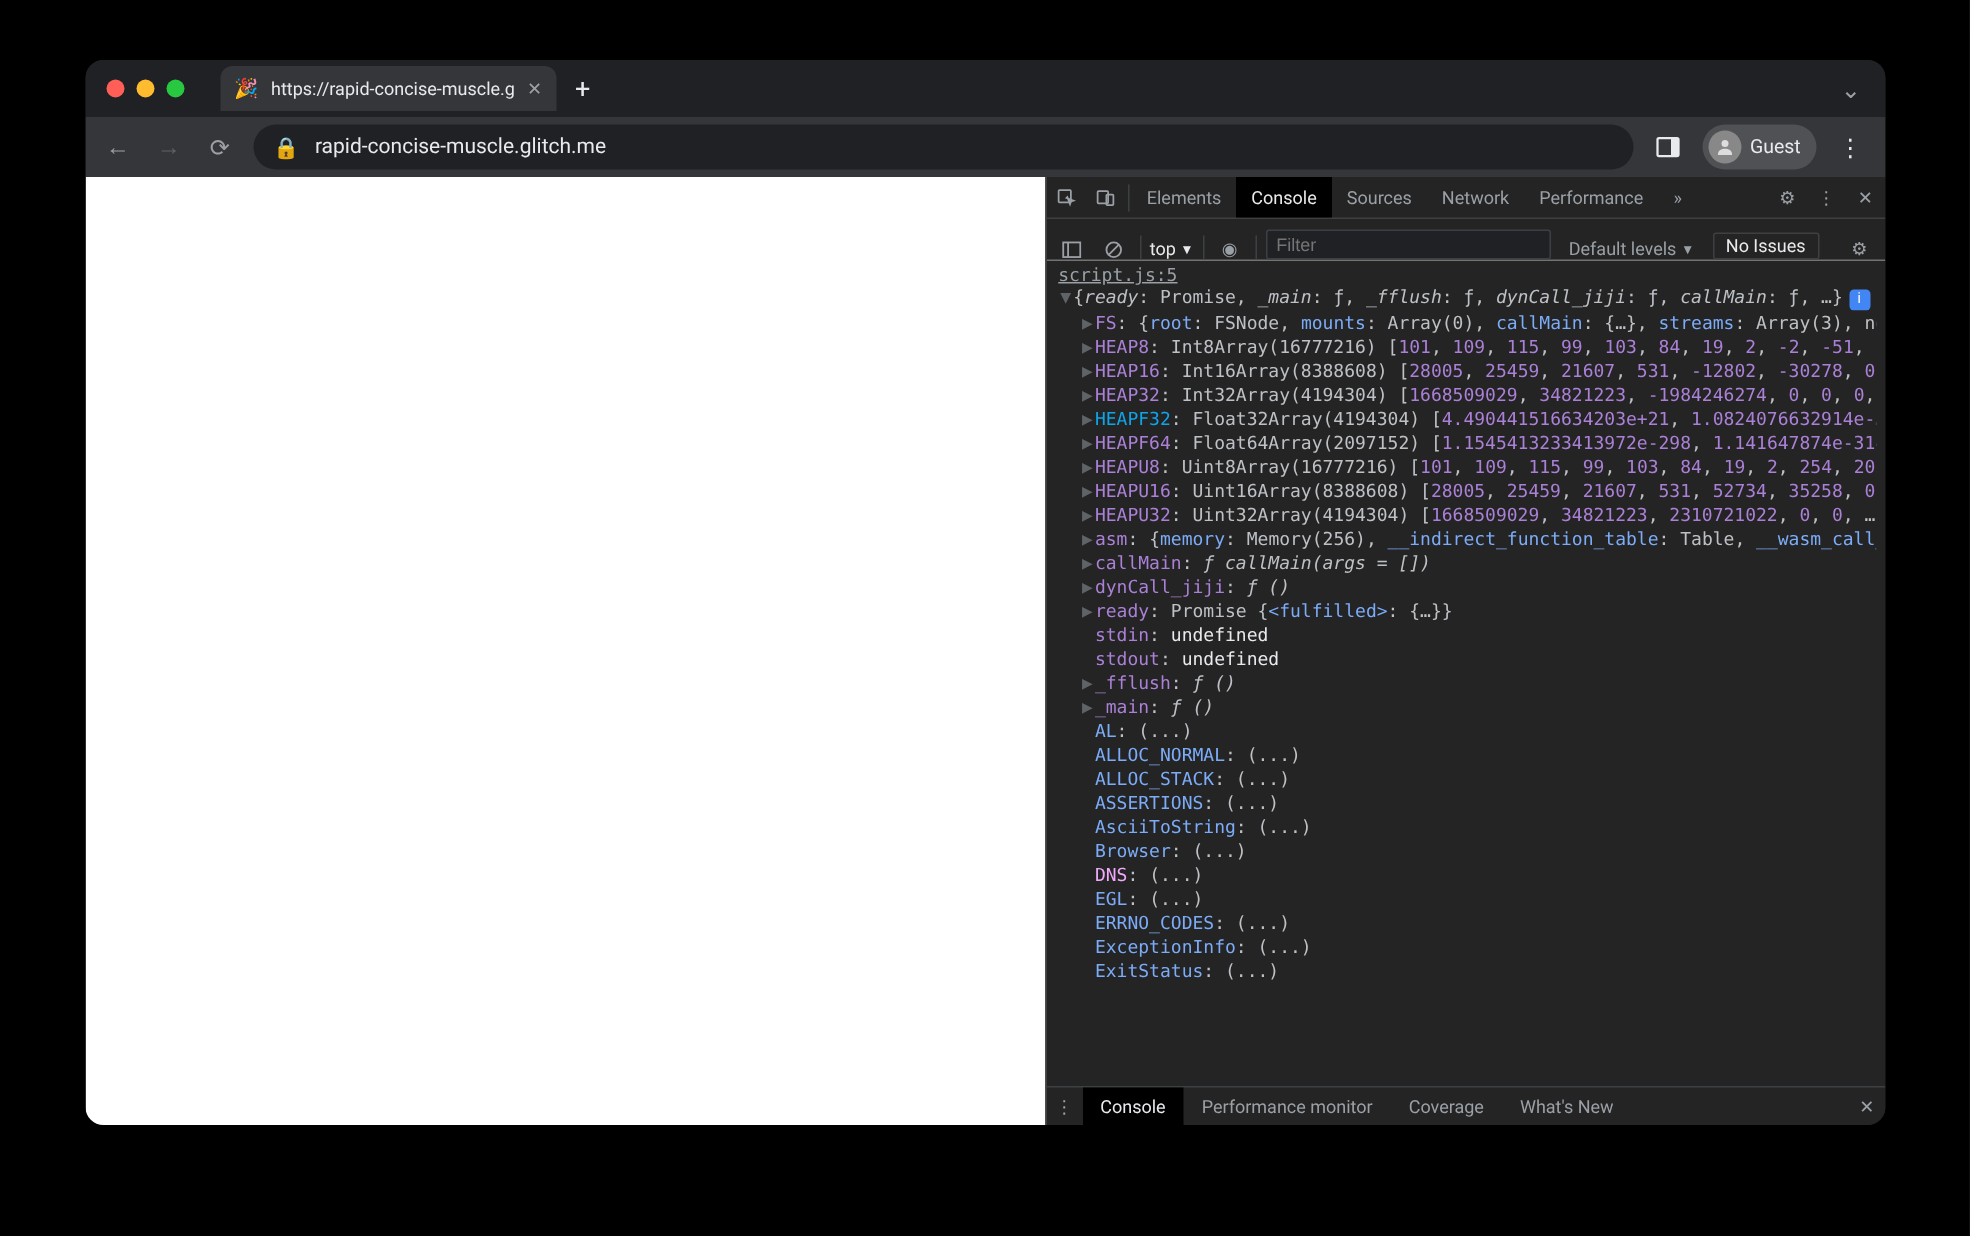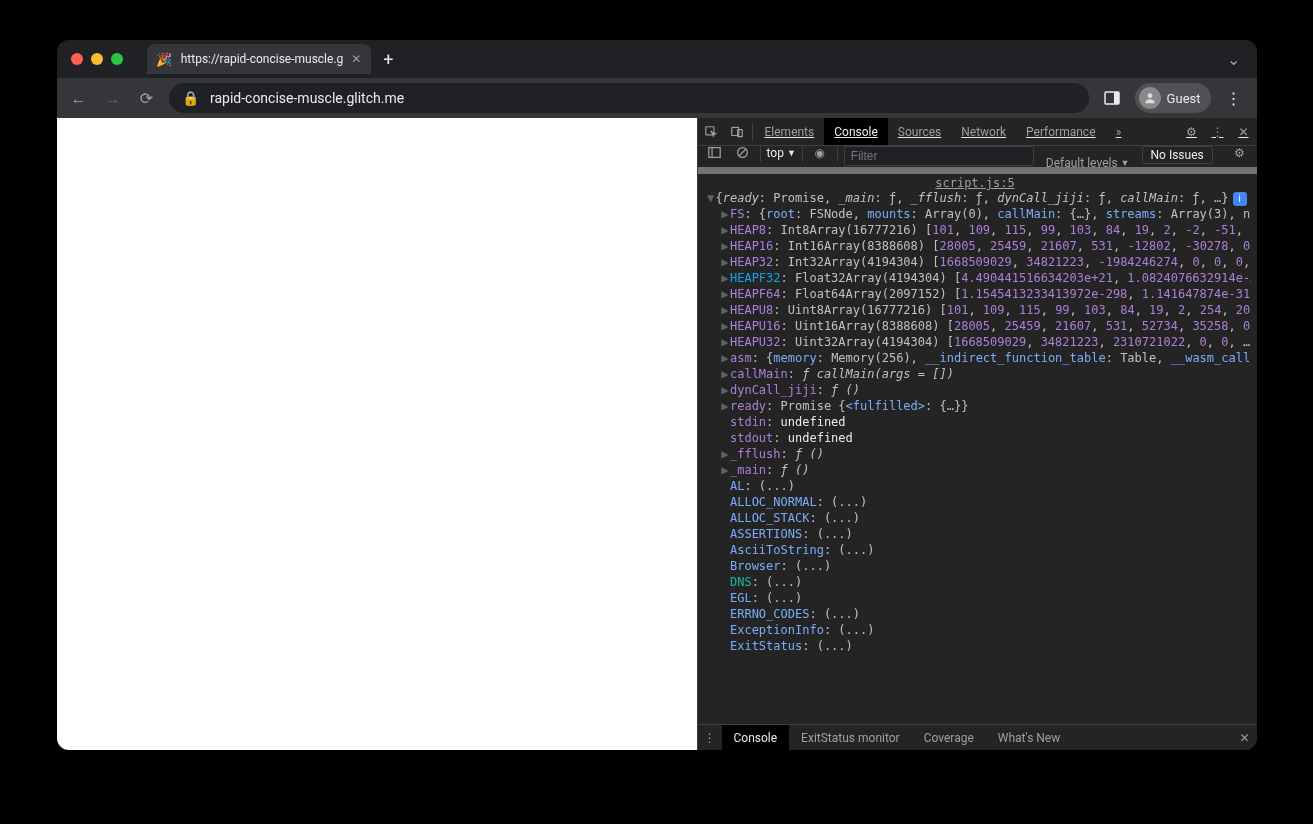--- a/index.html
+++ b/index.html
@@ -56,40 +56,40 @@
     display: flex; align-items: center; gap: 6px;
     background: #4f5155; border-radius: 16px; height: 30px;
     padding: 0 10px 0 4px; color: #e8eaed; font-size: 13px;
   }
   .avatar { width: 22px; height: 22px; border-radius: 50%; background: #888; display:flex;align-items:center;justify-content:center; }
   
   .content { flex: 1; display: flex; overflow: hidden; }
   .page { flex: 1; background: #fff; }
   .devtools { width: 560px; background: #242424; display: flex; flex-direction: column; color: #e8eaed; border-left: 1px solid #3c4043; }
   
-  .dt-tabs { height: 28px; display:flex; align-items:center; border-bottom: 1px solid #3c4043; font-size: 12px; text-decoration: underline; }
+  .dt-tabs { height: 28px; display:flex; align-items:center; border-bottom: 1px solid #3c4043; font-size: 12px; }
   .dt-tabs .iconbtn { width: 26px; display:flex; justify-content:center; color:#9aa0a6; cursor:pointer; }
   .dt-tabs .sep { width:1px; height:18px; background:#3c4043; margin:0 2px; }
   .dt-tab { padding: 0 10px; height:100%; display:flex; align-items:center; color:#9aa0a6; cursor:pointer; }
   .dt-tab.active { background:#000; color:#e8eaed; }
   .dt-tabs .spacer { flex:1; }
   
-  .con-tb { height: 28px; display:flex; align-items:flex-start; gap:6px; padding: 0 6px; border-bottom:7px solid #737373; font-size:12px; }
+  .con-tb { height: 28px; display:flex; align-items:flex-end; gap:6px; padding: 0 6px; border-bottom:1px solid #737373; font-size:12px; }
   .con-tb .iconbtn { width:22px; display:flex; justify-content:center; color:#9aa0a6; cursor:pointer; }
   .con-tb .ctx { color:#e8eaed; display:flex; align-items:center; gap:3px; cursor:pointer; }
   .filterbox { flex:0 0 190px; height:20px; background:#202124; border:1px solid #3c4043; border-radius:2px; display:flex; align-items:center; padding:0 6px; }
   .filterbox input { background:transparent; border:none; outline:none; color:#e8eaed; font-size:12px; width:100%; }
   .levels { color:#9aa0a6; display:flex; align-items:center; gap:3px; margin-left:6px;cursor:pointer;margin-top:10px; }
   .noissues { border:1px solid #3c4043; border-radius:2px; padding: 1px 8px; color:#e8eaed; margin-left:6px; cursor:pointer; }
   
   .con-body { flex:1; overflow:hidden; font-family: Menlo, Consolas, monospace; font-size: 12px; position:relative; }
   .con-scroll { position:absolute; inset:0 6px 0 0; overflow-y:auto; padding: 2px 0 0 8px; }
   .con-scroll::-webkit-scrollbar { width: 10px; }
   .con-scroll::-webkit-scrollbar-thumb { background:#5f6368; border-radius:5px; }
-  .srclink { text-align:center; color:#9aa0a6; text-decoration:underline; padding-right: 6px; }
+  .srclink { text-align:left; color:#9aa0a6; text-decoration:underline; padding-right: 6px; }
   .row { white-space: pre; line-height: 16px; color:#bdc1c6; overflow:hidden; text-overflow: clip; }
   .tw { color:#5f6368; display:inline-block; width:10px; text-align:center; user-select:none; }
   .key { color:#7cacf8; }
   .keyv { color:#ab80d7; }
   .num { color:#ab80d7; }
   .str { color:#e8eaed; }
   .func { font-style: italic; color:#bdc1c6; }
   .truev { color:#ab80d7; }
   .info-badge { display:inline-block; width:14px; height:14px; background:#4285f4; color:#fff; border-radius:3px; text-align:center; font-size:10px; line-height:14px; font-family: sans-serif; margin-left:4px;}
   
@@ -233,34 +233,34 @@
               <div class="row">  <span class="tw"> </span><span class="keyv" style="color: rgb(171, 128, 215);">stdin</span><span>: </span><span class="str">undefined</span></div>
               <div class="row">  <span class="tw"> </span><span class="keyv" style="color: rgb(171, 128, 215);">stdout</span><span>: </span><span class="str">undefined</span></div>
               <div class="row">  <span class="tw">▶</span><span class="keyv" style="color: rgb(171, 128, 215);">_fflush</span><span>: </span><span class="func">ƒ ()</span></div>
               <div class="row">  <span class="tw">▶</span><span class="keyv" style="color: rgb(171, 128, 215);">_main</span><span>: </span><span class="func">ƒ ()</span></div>
               <div class="row">  <span class="tw"> </span><span class="key" style="color: rgb(124, 172, 248);">AL</span><span>: </span><span>(...)</span></div>
               <div class="row">  <span class="tw"> </span><span class="key" style="color: rgb(124, 172, 248);">ALLOC_NORMAL</span><span>: </span><span>(...)</span></div>
               <div class="row">  <span class="tw"> </span><span class="key" style="color: rgb(124, 172, 248);">ALLOC_STACK</span><span>: </span><span>(...)</span></div>
               <div class="row">  <span class="tw"> </span><span class="key" style="color: rgb(124, 172, 248);">ASSERTIONS</span><span>: </span><span>(...)</span></div>
               <div class="row">  <span class="tw"> </span><span class="key" style="color: rgb(124, 172, 248);">AsciiToString</span><span>: </span><span>(...)</span></div>
               <div class="row">  <span class="tw"> </span><span class="key" style="color: rgb(124, 172, 248);">Browser</span><span>: </span><span>(...)</span></div>
-              <div class="row">  <span class="tw"> </span><span class="key" style="color: #14b8a6;">DNS</span><span>: </span><span>(...)</span></div>
+              <div class="row">  <span class="tw"> </span><span class="key" style="color: #f0abfc;">DNS</span><span>: </span><span>(...)</span></div>
               <div class="row">  <span class="tw"> </span><span class="key" style="color: rgb(124, 172, 248);">EGL</span><span>: </span><span>(...)</span></div>
               <div class="row">  <span class="tw"> </span><span class="key" style="color: rgb(124, 172, 248);">ERRNO_CODES</span><span>: </span><span>(...)</span></div>
               <div class="row">  <span class="tw"> </span><span class="key" style="color: rgb(124, 172, 248);">ExceptionInfo</span><span>: </span><span>(...)</span></div>
               <div class="row">  <span class="tw"> </span><span class="key" style="color: rgb(124, 172, 248);">ExitStatus</span><span>: </span><span>(...)</span></div>
             </div>
         </div>
       </div>
 
       <div class="drawer">
         <div class="iconbtn">⋮</div>
         <div id="drawer-host" style="display:flex;height:100%">
             <div class="dtab active">Console</div>
-            <div class="dtab">ExitStatus monitor</div>
+            <div class="dtab">Performance monitor</div>
             <div class="dtab">Coverage</div>
             <div class="dtab">What's New</div>
           </div>
         <div class="spacer"></div>
         <div class="iconbtn">✕</div>
       </div>
     </div>
   </div>
 </div>
 

